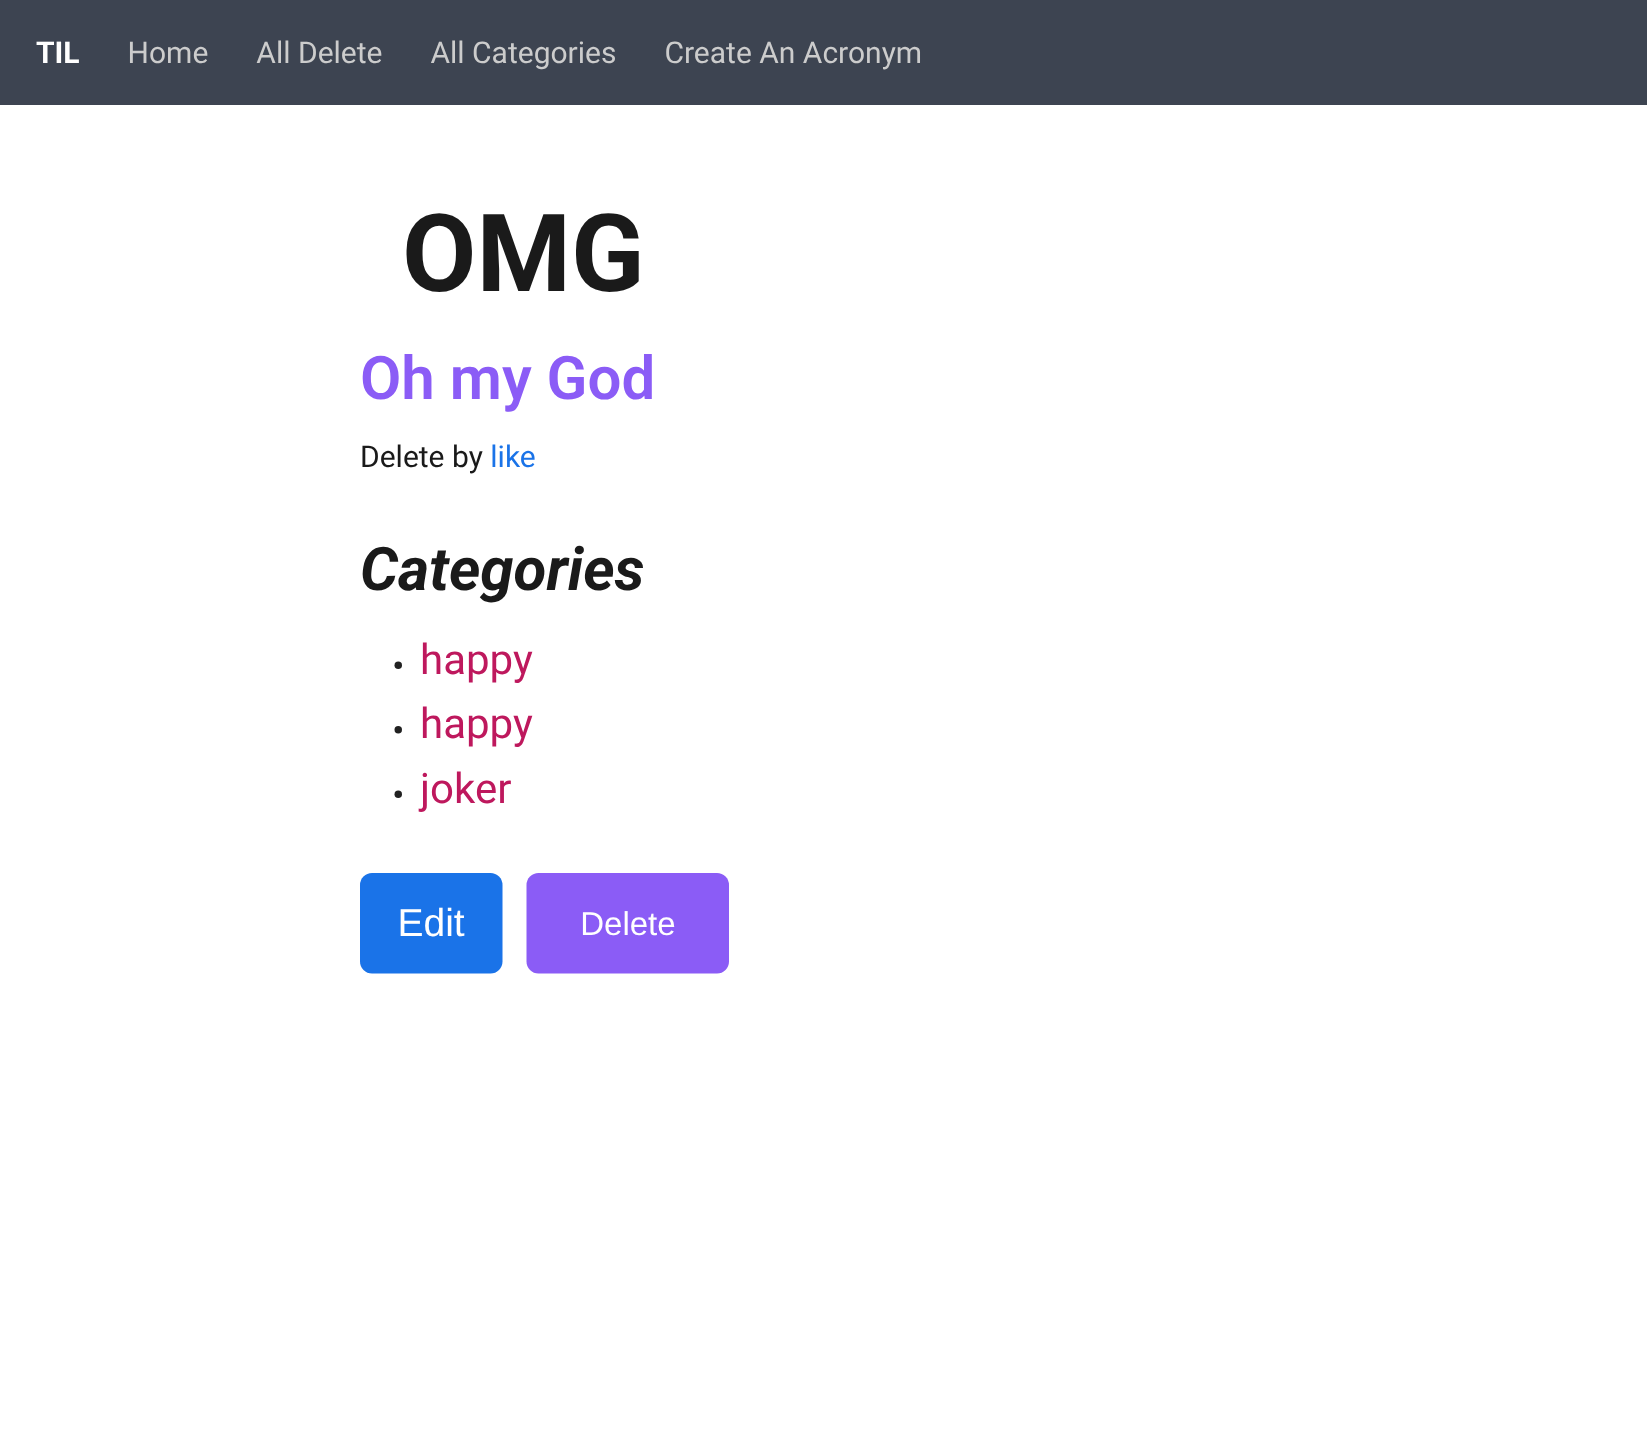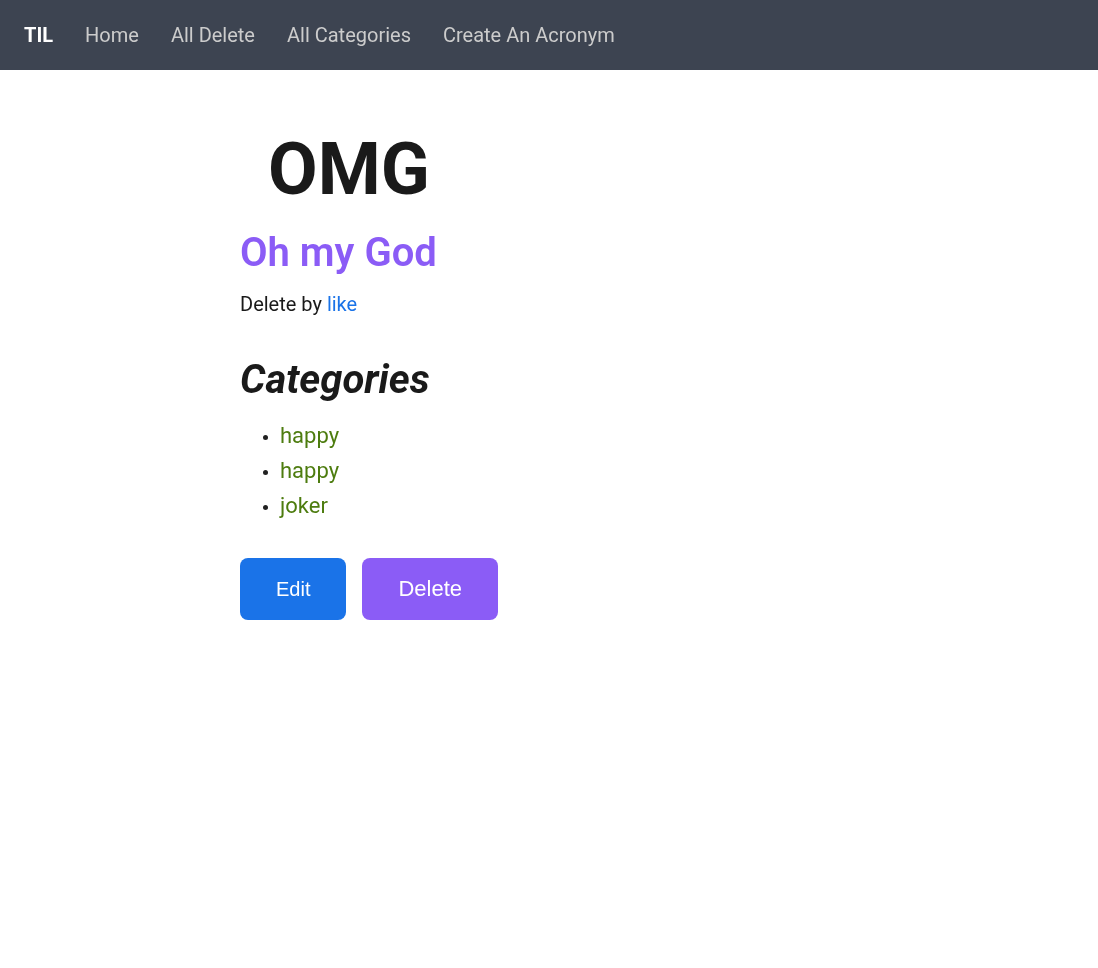--- a/index.html
+++ b/index.html
@@ -85,37 +85,37 @@
       list-style: disc;
       padding-left: 40px;
       margin-bottom: 40px;
     }
 
     .categories-list li {
       margin-bottom: 10px;
     }
 
     .categories-list li a {
-      color: #4d7c0f;
+      color: #be185d;
       text-decoration: none;
-      font-size: 22px;
+      font-size: 28px;
     }
 
     .action-buttons {
       display: flex;
       gap: 16px;
     }
 
     .btn-edit {
       background-color: #1a73e8;
       color: #ffffff;
       border: none;
       border-radius: 8px;
-      padding: 18px 36px;
-      font-size: 20px;
+      padding: 18px 25px;
+      font-size: 26px;
       font-weight: 500;
       cursor: pointer;
     }
 
     .btn-delete {
       background-color: #8b5cf6;
       color: #ffffff;
       border: none;
       border-radius: 8px;
       padding: 18px 36px;

